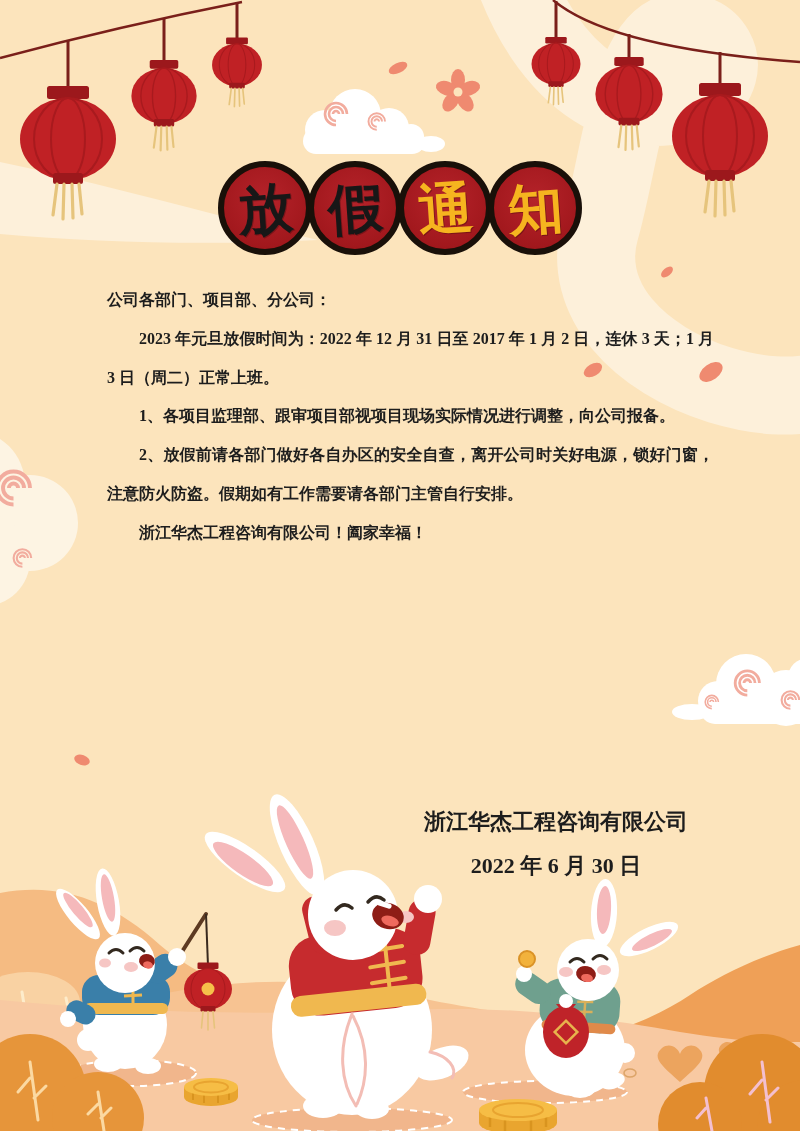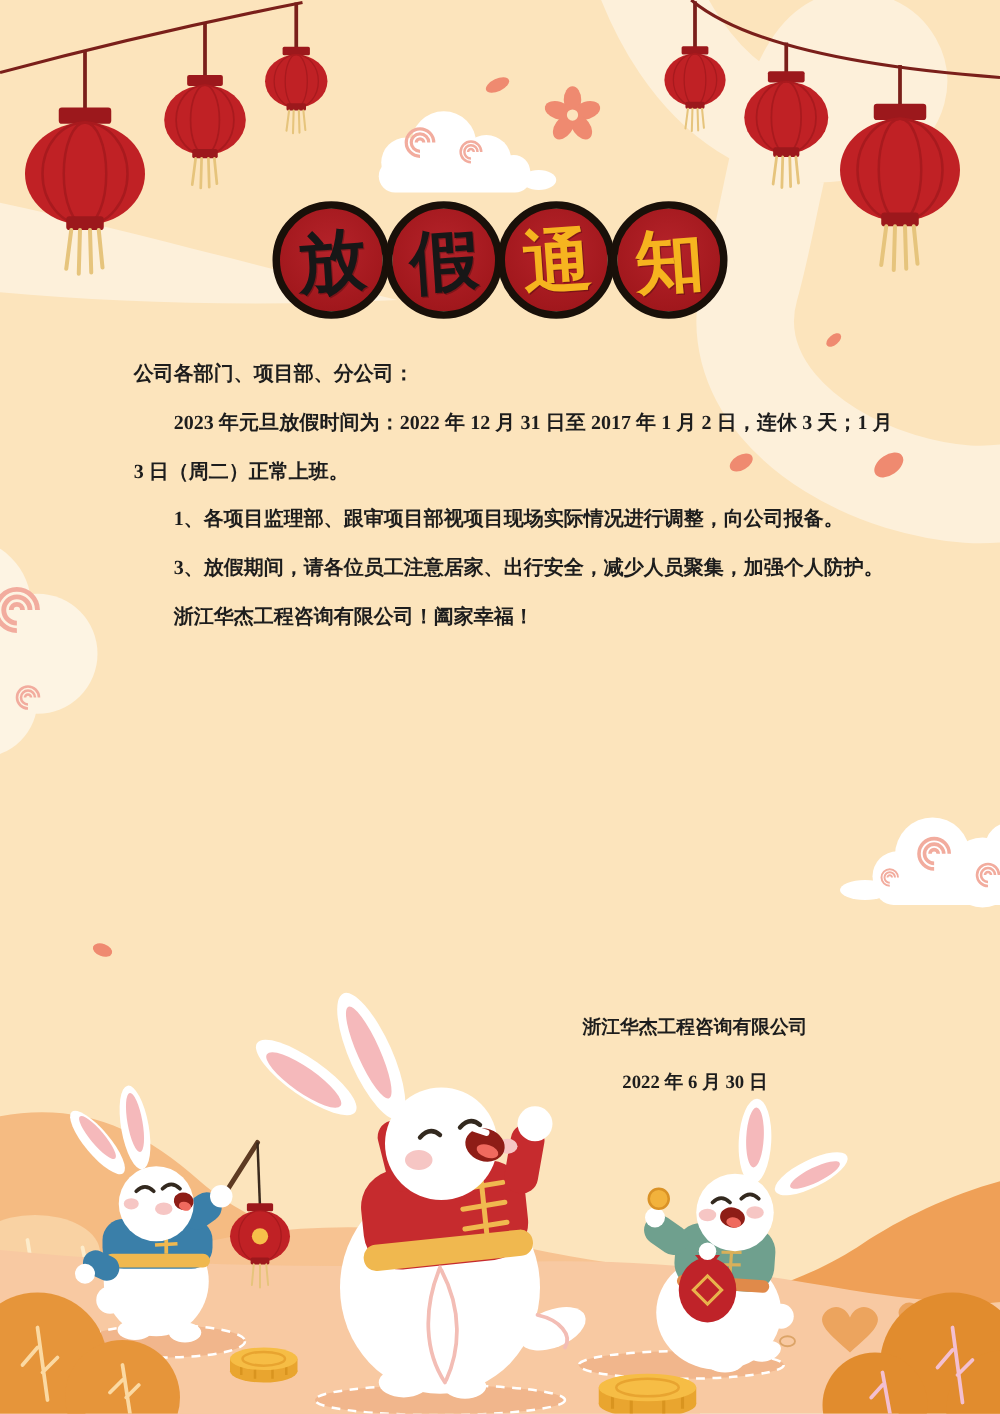--- a/index.html
+++ b/index.html
@@ -13,21 +13,21 @@
                 margin:0 -2px;display:flex;align-items:center;justify-content:center;}
   .title-char{font-size:55px;font-weight:bold;line-height:1;
               font-family:"DejaVu Serif","Liberation Serif",serif;
               transform:rotate(-4deg);text-shadow:1px 1px 0 rgba(0,0,0,0.25);}
   .body-text{position:absolute;left:107px;top:281px;width:607px;z-index:2;
              font-size:16px;line-height:38.8px;color:#1d1d1d;font-weight:600;
              text-align:justify;}
   .body-text p{margin:0;}
   .indent{text-indent:2em;}
   .signature{position:absolute;left:400px;top:800px;width:312px;z-index:2;
-             text-align:center;font-size:15px;line-height:44px;font-weight:600;color:#1d1d1d;}
+             text-align:center;font-size:22px;line-height:44px;font-weight:600;color:#1d1d1d;}
 </style>
 </head>
 <body>
 
 <div class="page">
 
 <svg class="decor" viewBox="0 0 800 1131" xmlns="http://www.w3.org/2000/svg">
   <defs>
     <g id="lant">
       <rect x="-21" y="-53" width="42" height="13" rx="2.5" fill="#9c181c"></rect>
@@ -340,21 +340,21 @@
   </div>
   <div class="title-circle">
     <span class="title-char" style="color: rgb(246, 180, 31);">知</span>
   </div>
 </div>
 
 <div class="body-text">
   <p>公司各部门、项目部、分公司：</p>
   <p class="indent">2023 年元旦放假时间为：2022 年 12 月 31 日至 2017 年 1 月 2 日，连休 3 天；1 月 3 日（周二）正常上班。</p>
   <p class="indent">1、各项目监理部、跟审项目部视项目现场实际情况进行调整，向公司报备。</p>
-  <p class="indent">3、放假期间，请各位员工注意居家、出行安全，减少人员聚集，加强个人防护。</p>
+  <p class="indent">2、放假前请各部门做好各自办区的安全自查，离开公司时关好电源，锁好门窗，注意防火防盗。假期如有工作需要请各部门主管自行安排。</p>
   <p class="indent">浙江华杰工程咨询有限公司！阖家幸福！</p>
 </div>
 
 <div class="signature">
   <div>浙江华杰工程咨询有限公司</div>
   <div>2022 年 6 月 30 日</div>
 </div>
 
 </div>
 

